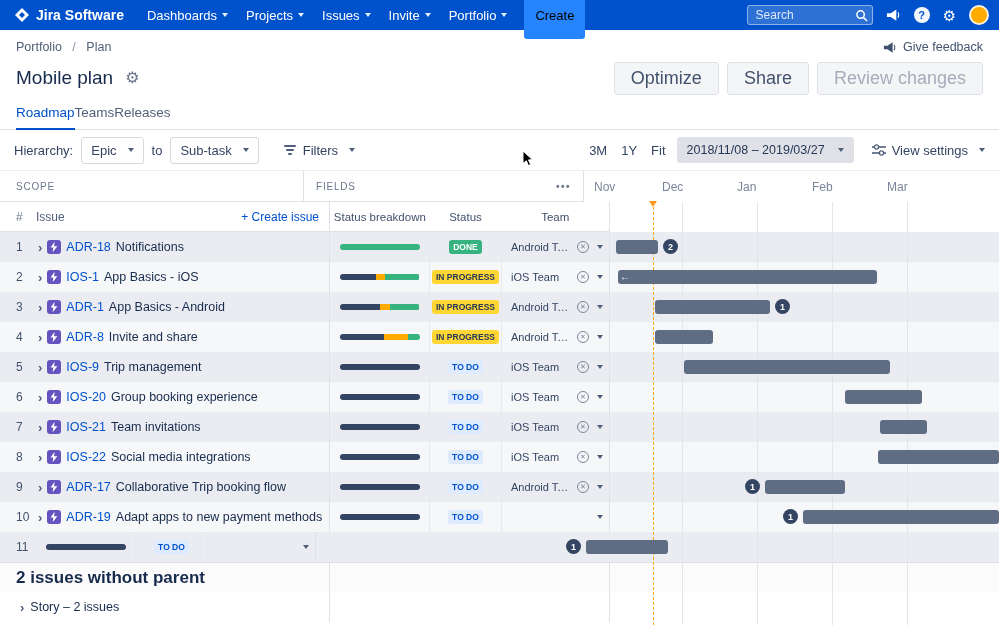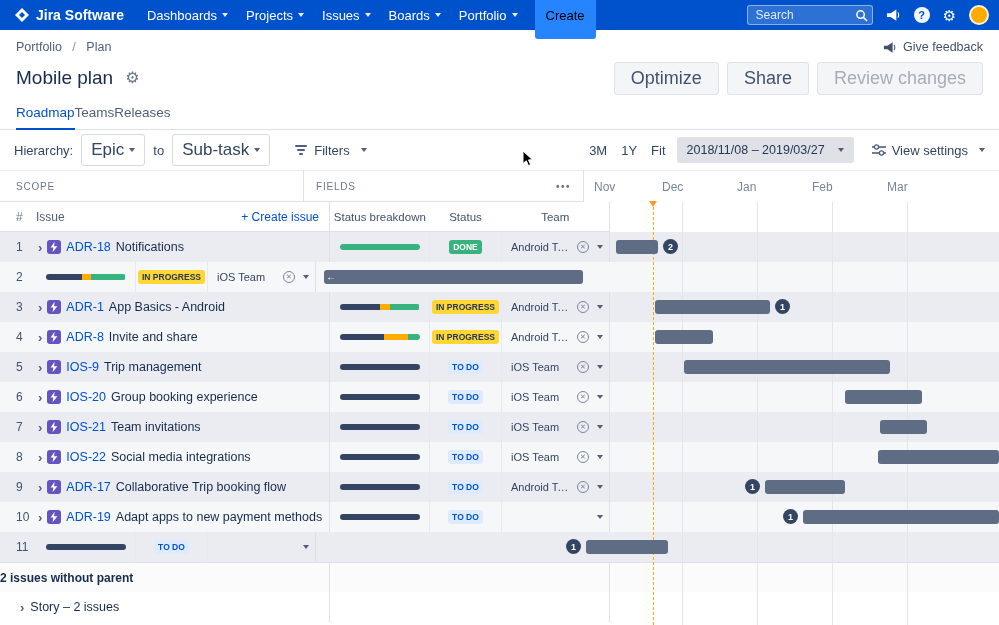--- a/index.html
+++ b/index.html
@@ -37,21 +37,21 @@
   .hbtn{background:#F4F5F7;border:1px solid #DFE1E6;border-radius:3px;padding:5px 16px;font-size:18px;color:#42526E;cursor:pointer;font-family:inherit}
   .hbtn.disabled{color:#A5ADBA}
 
   
   .tabs{display:flex;padding:2px 16px 0 16px;border-bottom:1px solid #DFE1E6}
   .tab{padding:7px 0 8px 0;font-size:13.5px;color:#505F79;cursor:pointer;border-bottom:2px solid transparent;margin-bottom:-1px}
   .tab.active{color:#0052CC;border-bottom-color:#0052CC;font-weight:500}
 
   
   .toolbar{display:flex;align-items:center;height:40px;padding:0 14px;gap:8px;font-size:13px;color:#344563}
-  .dd{background:#fff;border:1px solid #D5DAE0;border-radius:3px;padding:5px 9px;font-size:17px;color:#344563;display:inline-flex;align-items:center;cursor:pointer;font-family:inherit}
+  .dd{background:#fff;border:1px solid #D5DAE0;border-radius:3px;padding:5px 9px;font-size:13px;color:#344563;display:inline-flex;align-items:center;gap:6px;cursor:pointer;font-family:inherit}
   .filters{display:inline-flex;align-items:center;gap:6px;margin-left:16px;cursor:pointer}
   .tb-right{margin-left:auto;display:flex;align-items:center;gap:4px}
   .zoom-btn{background:none;border:none;padding:5px 7px;font-size:13px;color:#344563;cursor:pointer;font-family:inherit}
   .date-btn{background:#DFE1E6;border:none;border-radius:3px;padding:6px 10px;font-size:12.5px;color:#253858;display:inline-flex;align-items:center;gap:8px;cursor:pointer;font-family:inherit}
   .viewset{display:inline-flex;align-items:center;gap:6px;margin-left:14px;cursor:pointer}
 
   
   .h1{display:flex;height:32px;border-top:1px solid #EBECF0}
   .h1-scope{width:304px;display:flex;align-items:center;padding-left:16px;font-size:10px;letter-spacing:.8px;color:#6B778C;border-right:1px solid #DFE1E6;border-bottom:1px solid #DFE1E6}
   .h1-fields{width:280px;display:flex;align-items:center;justify-content:space-between;padding:0 12px;font-size:10px;letter-spacing:.8px;color:#6B778C;border-right:1px solid #DFE1E6;border-bottom:1px solid #DFE1E6}
@@ -90,21 +90,21 @@
   .xcirc{width:12px;height:12px;flex:none;border:1px solid #7A869A;border-radius:50%;color:#7A869A;font-size:7px;display:flex;align-items:center;justify-content:center;cursor:pointer}
   .xcirc::before{content:"✕"}
   .c-tl{width:389px;height:100%;position:relative}
   .gbar{position:absolute;top:8px;height:14px;border-radius:3px;z-index:2;cursor:pointer}
   .barrow{position:absolute;left:2px;top:0;color:#fff;font-size:10px;line-height:14px}
   .barrow::before{content:"←"}
   .badge{position:absolute;top:7px;width:15px;height:15px;border-radius:50%;color:#fff;font-size:9px;font-weight:700;display:flex;align-items:center;justify-content:center;z-index:2;cursor:pointer}
 
   
   .foot1{display:flex;height:30px;border-top:1px solid #DFE1E6;background:#FBFBFC}
-  .f-scope{width:330px;display:flex;align-items:center;font-size:12px;font-weight:700;color:#172B4D;border-right:1px solid #DFE1E6}
+  .f-scope{width:330px;display:flex;align-items:center;padding-left:16px;font-size:17px;font-weight:700;color:#172B4D;border-right:1px solid #DFE1E6}
   .f-fields{width:280px;border-right:1px solid #DFE1E6}
   .f-tl{width:389px}
   .foot2{display:flex;height:30px;background:#fff}
   .f2-scope{width:330px;display:flex;align-items:center;gap:6px;padding-left:18px;font-size:12.5px;color:#172B4D;border-right:1px solid #DFE1E6;cursor:pointer}
 
   
   .tl-overlay{position:absolute;left:610px;top:202px;width:389px;height:423px;z-index:1;pointer-events:none}
   .gline{position:absolute;top:0;bottom:0;width:1px;background:#E3E5E9}
   .today{position:absolute;top:0;bottom:0;width:0;border-left:1px dashed #FFAB00}
   .todaymark{position:absolute;top:-1px;width:0;height:0;border-left:4px solid transparent;border-right:4px solid transparent;border-top:6px solid #FF991F}
@@ -133,21 +133,21 @@
         </div>
         <div class="nav-item">
           <span>Projects</span>
           <span class="tri"></span>
         </div>
         <div class="nav-item">
           <span>Issues</span>
           <span class="tri"></span>
         </div>
         <div class="nav-item">
-          <span>Boards</span>
+          <span>Invite</span>
           <span class="tri"></span>
         </div>
         <div class="nav-item">
           <span>Portfolio</span>
           <span class="tri"></span>
         </div>
       </div>
     <button class="create-btn">Create</button>
     <div class="nav-right">
       <div class="search-wrap">
@@ -306,20 +306,31 @@
           <span class="xcirc"></span>
           <span class="tri-g"></span>
         </div>
         <div class="c-tl">
           <div class="gbar" style="left: 6px; width: 42px; background: rgb(94, 108, 132);"></div>
           <div class="badge" style="background: rgb(52, 69, 99); left: 53px;">2</div>
         </div>
       </div>
       <div class="row even">
         <div class="c-num">2</div>
+        <div class="c-issue">
+          <span class="expander"></span>
+          <span class="epic-ic">
+            <svg width="14" height="14" viewBox="0 0 14 14">
+              <rect width="14" height="14" rx="3" fill="#6554C0"></rect>
+              <path d="M7.6 1.8 L3.6 7.6 H6.3 L5.6 12.2 L10.4 6.3 H7.1 Z" fill="#fff"></path>
+            </svg>
+          </span>
+          <a class="ikey">IOS-1</a>
+          <span class="isum">App Basics - iOS</span>
+        </div>
         <div class="c-break">
           <div class="bk">
             <span class="seg" style="width: 45%; background: rgb(52, 69, 99);"></span>
             <span class="seg" style="width: 12%; background: rgb(255, 171, 0);"></span>
             <span class="seg" style="width: 43%; background: rgb(54, 179, 126);"></span>
           </div>
         </div>
         <div class="c-status">
           <span class="lozenge" style="background: rgb(255, 214, 51); color: rgb(37, 56, 88);">IN PROGRESS</span>
         </div>

